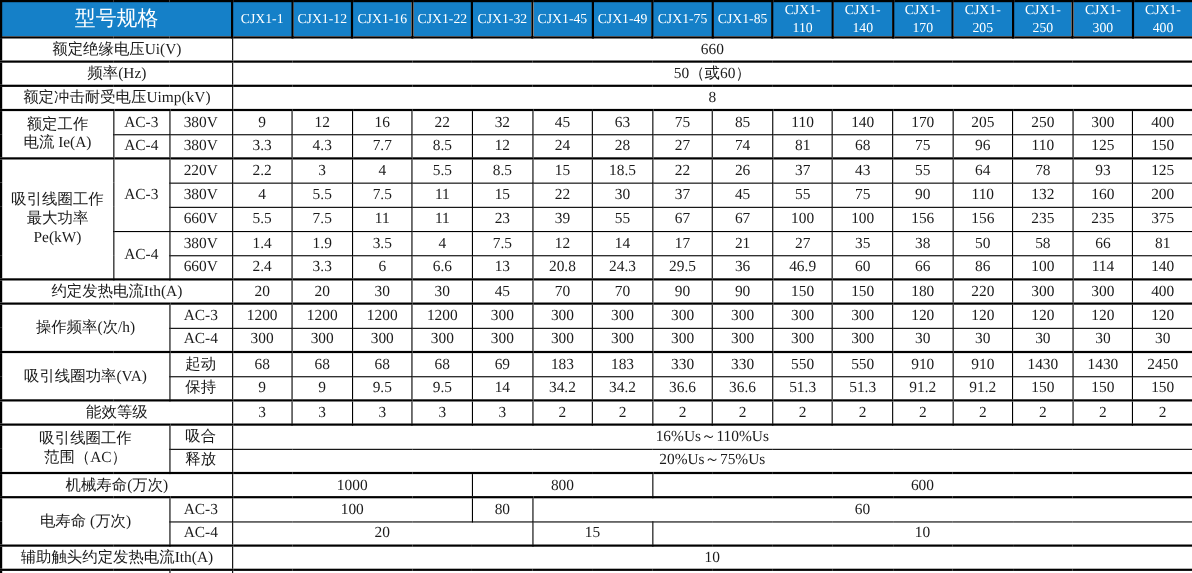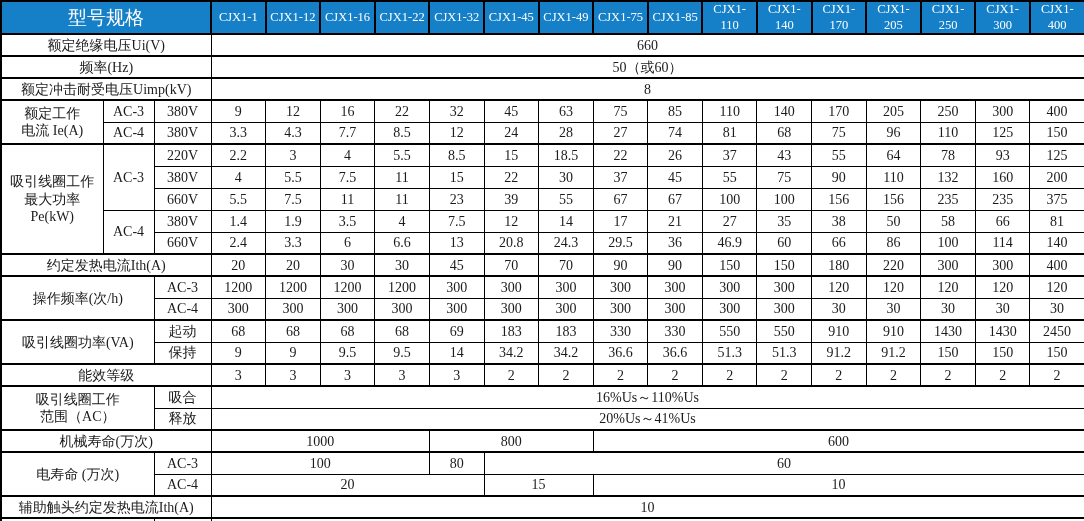--- a/index.html
+++ b/index.html
@@ -363,21 +363,21 @@
           <td colspan="1">2</td>
         </tr>
         <tr class="thick">
           <th class="lbl" colspan="2" rowspan="2">吸引线圈工作
 范围（AC）</th>
           <th class="lbl" colspan="1" rowspan="1">吸合</th>
           <td colspan="16">16%Us～110%Us</td>
         </tr>
         <tr>
           <th class="lbl" colspan="1" rowspan="1">释放</th>
-          <td colspan="16">20%Us～41%Us</td>
+          <td colspan="16">20%Us～75%Us</td>
         </tr>
         <tr class="thick">
           <th class="lbl" colspan="3" rowspan="1">机械寿命(万次)</th>
           <td colspan="4">1000</td>
           <td colspan="3">800</td>
           <td colspan="9">600</td>
         </tr>
         <tr class="thick">
           <th class="lbl" colspan="2" rowspan="2">电寿命 (万次)</th>
           <th class="lbl" colspan="1" rowspan="1">AC-3</th>

